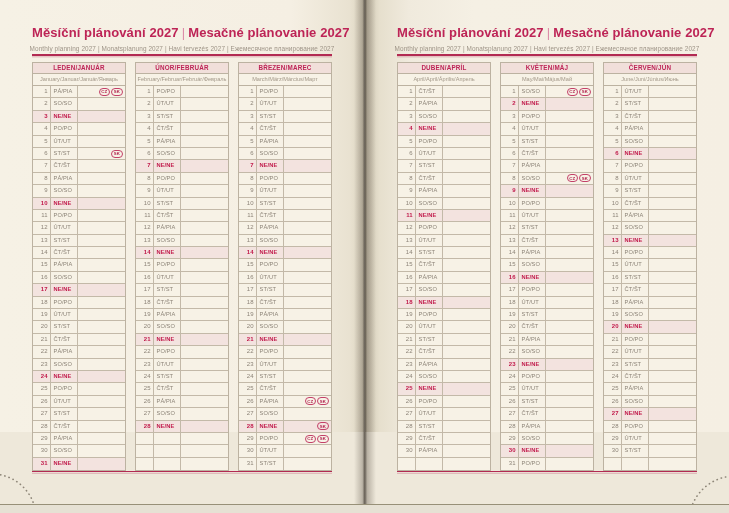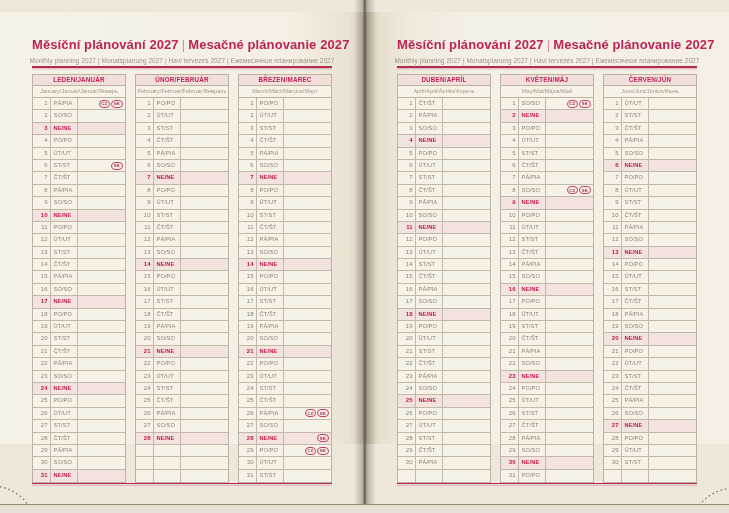--- a/index.html
+++ b/index.html
@@ -2,21 +2,21 @@
 <html><head>
 <meta charset="utf-8">
 <style>
   html,body{margin:0;padding:0;}
   body{
     width:729px;height:513px;overflow:hidden;position:relative;
     background:#eee8da;
     font-family:"Liberation Sans", sans-serif;
     -webkit-font-smoothing:antialiased;
   }
-  .page{position:absolute;top:12px;height:432px;width:364px;}
+  .page{position:absolute;top:0;height:432px;width:364px;}
   .page.left{left:0;background:linear-gradient(90deg,#f6f1e5 0%,#f5efe3 80%,#e9e2d1 96%,#d9d1bd 100%);}
   .page.right{left:365px;background:linear-gradient(90deg,#cdc5b1 0%,#e6dfcd 4%,#f0eadd 12%,#f5f0e4 30%,#f5efe3 100%);}
   .spine{position:absolute;left:354px;top:0;width:22px;height:504px;pointer-events:none;
     background:linear-gradient(90deg,rgba(70,60,48,0) 0%,rgba(70,60,48,0.30) 38%,rgba(42,35,27,0.70) 49%,rgba(70,60,48,0.32) 60%,rgba(70,60,48,0) 100%);}
   .bottom-strip{position:absolute;left:0;top:504px;width:729px;height:9px;
     background:#e6e1d4;border-top:1.4px solid #979078;box-sizing:border-box;}
 
   .page-head{position:absolute;top:25px;left:32px;width:300px;text-align:center;
     font-size:13px;font-weight:bold;color:#bd2456;letter-spacing:0.1px;white-space:nowrap;}
   .page-head .sep{color:#dc8aa7;font-weight:normal;padding:0 3px;}

